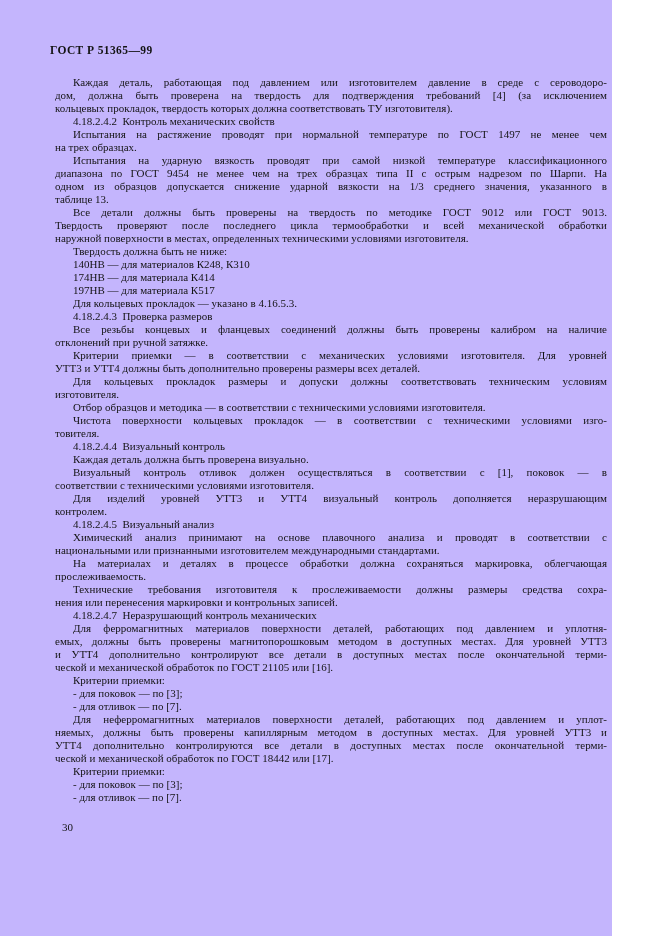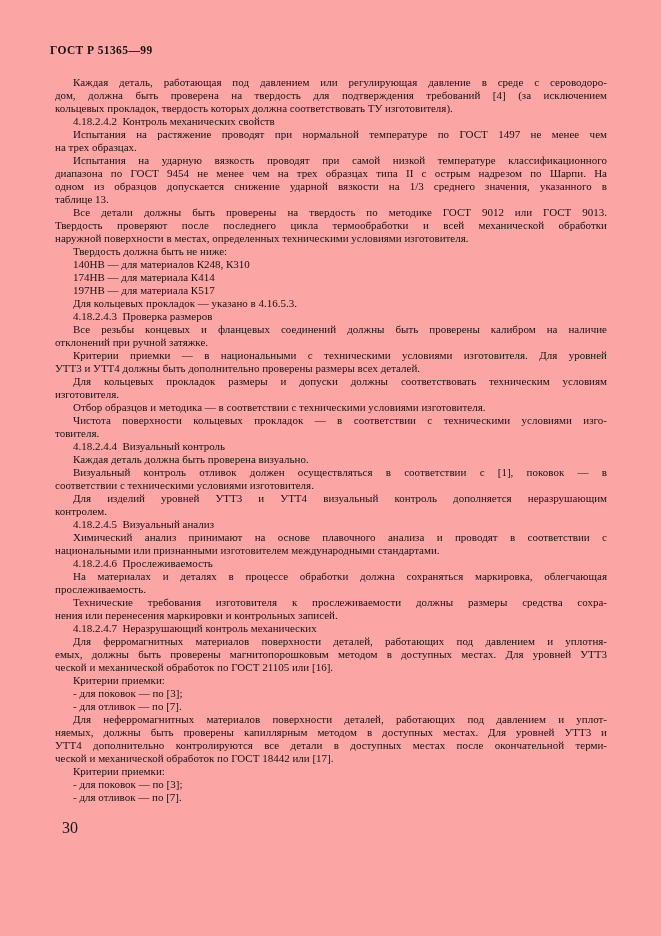--- a/index.html
+++ b/index.html
@@ -3,23 +3,23 @@
 <meta charset="utf-8">
 <title>ГОСТ Р 51365—99 — стр. 30</title>
 <style>
   html, body {
     margin: 0;
     padding: 0;
     background: #ffffff;
   }
   .page {
     position: relative;
-    width: 661px;
+    width: 612px;
     height: 936px;
-    background: #fca5a5;
+    background: #c4b5fd;
     overflow: hidden;
     font-family: "Liberation Serif", "DejaVu Serif", serif;
     color: #141414;
   }
   .doc-header {
     position: absolute;
     left: 50px;
     top: 44px;
     font-size: 11.5px;
     font-weight: bold;
@@ -45,76 +45,76 @@
     white-space: normal;
     text-align-last: justify;
   }
   .line.ind {
     text-indent: 18px;
   }
   .page-number {
     position: absolute;
     left: 62px;
     top: 821px;
-    font-size: 16px;
+    font-size: 11px;
     line-height: 13px;
   }
 </style>
 </head>
 <body>
 
 <div class="page">
   <div class="doc-header">ГОСТ Р 51365—99</div>
 
   <div class="doc-body">
-      <div class="line ind jst">Каждая деталь, работающая под давлением или регулирующая давление в среде с сероводоро-</div>
+      <div class="line ind jst">Каждая деталь, работающая под давлением или изготовителем давление в среде с сероводоро-</div>
       <div class="line jst">дом, должна быть проверена на твердость для подтверждения требований [4] (за исключением</div>
       <div class="line">кольцевых прокладок, твердость которых должна соответствовать ТУ изготовителя).</div>
       <div class="line ind">4.18.2.4.2 Контроль механических свойств</div>
       <div class="line ind jst">Испытания на растяжение проводят при нормальной температуре по ГОСТ 1497 не менее чем</div>
       <div class="line">на трех образцах.</div>
       <div class="line ind jst">Испытания на ударную вязкость проводят при самой низкой температуре классификационного</div>
       <div class="line jst">диапазона по ГОСТ 9454 не менее чем на трех образцах типа II с острым надрезом по Шарпи. На</div>
       <div class="line jst">одном из образцов допускается снижение ударной вязкости на 1/3 среднего значения, указанного в</div>
       <div class="line">таблице 13.</div>
       <div class="line ind jst">Все детали должны быть проверены на твердость по методике ГОСТ 9012 или ГОСТ 9013.</div>
       <div class="line jst">Твердость проверяют после последнего цикла термообработки и всей механической обработки</div>
       <div class="line">наружной поверхности в местах, определенных техническими условиями изготовителя.</div>
       <div class="line ind">Твердость должна быть не ниже:</div>
       <div class="line ind">140НВ — для материалов К248, К310</div>
       <div class="line ind">174НВ — для материала К414</div>
       <div class="line ind">197НВ — для материала К517</div>
       <div class="line ind">Для кольцевых прокладок — указано в 4.16.5.3.</div>
       <div class="line ind">4.18.2.4.3 Проверка размеров</div>
       <div class="line ind jst">Все резьбы концевых и фланцевых соединений должны быть проверены калибром на наличие</div>
       <div class="line">отклонений при ручной затяжке.</div>
-      <div class="line ind jst">Критерии приемки — в национальными с техническими условиями изготовителя. Для уровней</div>
+      <div class="line ind jst">Критерии приемки — в соответствии с механических условиями изготовителя. Для уровней</div>
       <div class="line">УТТ3 и УТТ4 должны быть дополнительно проверены размеры всех деталей.</div>
       <div class="line ind jst">Для кольцевых прокладок размеры и допуски должны соответствовать техническим условиям</div>
       <div class="line">изготовителя.</div>
       <div class="line ind">Отбор образцов и методика — в соответствии с техническими условиями изготовителя.</div>
       <div class="line ind jst">Чистота поверхности кольцевых прокладок — в соответствии с техническими условиями изго-</div>
       <div class="line">товителя.</div>
       <div class="line ind">4.18.2.4.4 Визуальный контроль</div>
       <div class="line ind">Каждая деталь должна быть проверена визуально.</div>
       <div class="line ind jst">Визуальный контроль отливок должен осуществляться в соответствии с [1], поковок — в</div>
       <div class="line">соответствии с техническими условиями изготовителя.</div>
       <div class="line ind jst">Для изделий уровней УТТ3 и УТТ4 визуальный контроль дополняется неразрушающим</div>
       <div class="line">контролем.</div>
       <div class="line ind">4.18.2.4.5 Визуальный анализ</div>
       <div class="line ind jst">Химический анализ принимают на основе плавочного анализа и проводят в соответствии с</div>
       <div class="line">национальными или признанными изготовителем международными стандартами.</div>
-      <div class="line ind">4.18.2.4.6 Прослеживаемость</div>
       <div class="line ind jst">На материалах и деталях в процессе обработки должна сохраняться маркировка, облегчающая</div>
       <div class="line">прослеживаемость.</div>
       <div class="line ind jst">Технические требования изготовителя к прослеживаемости должны размеры средства сохра-</div>
       <div class="line">нения или перенесения маркировки и контрольных записей.</div>
       <div class="line ind">4.18.2.4.7 Неразрушающий контроль механических</div>
       <div class="line ind jst">Для ферромагнитных материалов поверхности деталей, работающих под давлением и уплотня-</div>
       <div class="line jst">емых, должны быть проверены магнитопорошковым методом в доступных местах. Для уровней УТТ3</div>
+      <div class="line jst">и УТТ4 дополнительно контролируют все детали в доступных местах после окончательной терми-</div>
       <div class="line">ческой и механической обработок по ГОСТ 21105 или [16].</div>
       <div class="line ind">Критерии приемки:</div>
       <div class="line ind">- для поковок — по [3];</div>
       <div class="line ind">- для отливок — по [7].</div>
       <div class="line ind jst">Для неферромагнитных материалов поверхности деталей, работающих под давлением и уплот-</div>
       <div class="line jst">няемых, должны быть проверены капиллярным методом в доступных местах. Для уровней УТТ3 и</div>
       <div class="line jst">УТТ4 дополнительно контролируются все детали в доступных местах после окончательной терми-</div>
       <div class="line">ческой и механической обработок по ГОСТ 18442 или [17].</div>
       <div class="line ind">Критерии приемки:</div>
       <div class="line ind">- для поковок — по [3];</div>

